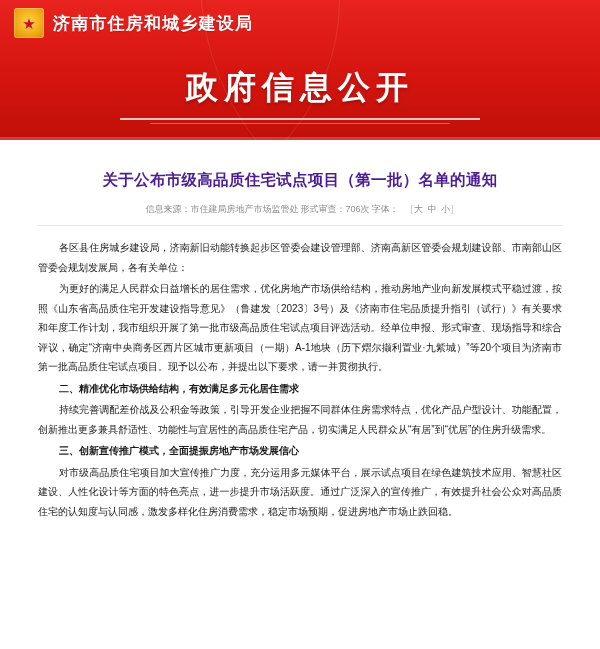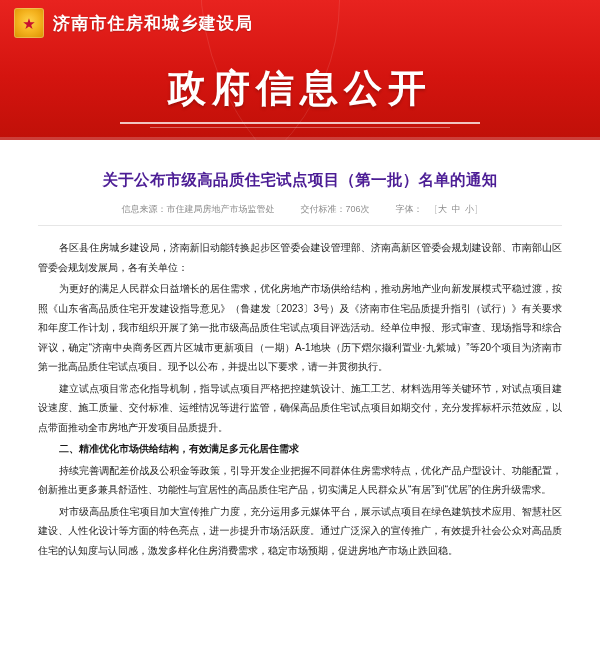--- a/index.html
+++ b/index.html
@@ -70,21 +70,21 @@
     left: 0; right: 0; top: 46px;
     height: 94px;
     display: flex;
     flex-direction: column;
     align-items: center;
     justify-content: center;
     z-index: 2;
   }
   .banner-title {
     color: #ffffff;
-    font-size: 38px;
+    font-size: 32px;
     font-weight: bold;
     letter-spacing: 6px;
     text-shadow: 0 2px 3px rgba(0,0,0,0.22);
     white-space: nowrap;
     font-family: Liberation Mono, monospace;
   }
   .banner-rule {
     margin-top: 8px;
     width: 360px;
     height: 2px;
@@ -124,21 +124,21 @@
     font-weight: bold;
     color: #4c1d95;
     line-height: 1.5;
     margin: 6px 0 12px 0;
     letter-spacing: 0.3px;
   }
   .meta {
     display: flex;
     justify-content: center;
     align-items: center;
-    gap: 26px;
+    gap: 2px;
     font-size: 9px;
     color: #8c8c8c;
     padding-bottom: 9px;
     border-bottom: 1px solid #e6e6e6;
     margin-bottom: 12px;
   }
   .meta .fs-label { margin-right: 11px; }
   .fs-group { color: #8c8c8c; }
   .fs-group .fs-opt { color: #8c8c8c; cursor: pointer; }
   .fs-group .sep { color: #c9c9c9; padding: 0 1px; }
@@ -173,30 +173,30 @@
 
   <div class="doc">
 
     <div class="doc-title">关于公布市级高品质住宅试点项目（第一批）名单的通知</div>
 
     <div class="meta">
       <span>
         <span>信息来源：</span><span>市住建局房地产市场监管处</span>
       </span>
       <span>
-        <span>交付标准：</span><span>706次</span>
+        <span>形式审查：</span><span>706次</span>
       </span>
       <span class="fs-group">
         <span class="fs-label">字体：</span><span class="sep">[</span><span class="fs-opt">大</span><span class="sep">&nbsp;</span><span class="fs-opt">中</span><span class="sep">&nbsp;</span><span class="fs-opt">小</span><span class="sep">]</span>
       </span>
     </div>
 
     <div class="body-text">
       <p>各区县住房城乡建设局，济南新旧动能转换起步区管委会建设管理部、济南高新区管委会规划建设部、市南部山区管委会规划发展局，各有关单位：</p>
       <p>为更好的满足人民群众日益增长的居住需求，优化房地产市场供给结构，推动房地产业向新发展模式平稳过渡，按照《山东省高品质住宅开发建设指导意见》（鲁建发〔2023〕3号）及《济南市住宅品质提升指引（试行）》有关要求和年度工作计划，我市组织开展了第一批市级高品质住宅试点项目评选活动。经单位申报、形式审查、现场指导和综合评议，确定“济南中央商务区西片区城市更新项目（一期）A-1地块（历下熠尔撷利置业·九紫城）”等20个项目为济南市第一批高品质住宅试点项目。现予以公布，并提出以下要求，请一并贯彻执行。</p>
-      <p>建立试点项目常态化指导机制，指导试点项目严格把控建筑设计、施工工艺、材料选用等关键环节，对试点项目建设速度、施工质量、交付标准、运维情况等进行监管，确保高品质住宅试点项目如期交付，充分发挥标杆示范效应，以点带面推动全市房地产开发项目品质提升。</p>
       <p class="sec">二、精准优化市场供给结构，有效满足多元化居住需求</p>
       <p>持续完善调配差价战及公积金等政策，引导开发企业把握不同群体住房需求特点，优化产品户型设计、功能配置，创新推出更多兼具舒适性、功能性与宜居性的高品质住宅产品，切实满足人民群众从“有居”到“优居”的住房升级需求。</p>
+      <p class="sec">三、创新宣传推广模式，全面提振房地产市场发展信心</p>
       <p>对市级高品质住宅项目加大宣传推广力度，充分运用多元媒体平台，展示试点项目在绿色建筑技术应用、智慧社区建设、人性化设计等方面的特色亮点，进一步提升市场活跃度。通过广泛深入的宣传推广，有效提升社会公众对高品质住宅的认知度与认同感，激发多样化住房消费需求，稳定市场预期，促进房地产市场止跌回稳。</p>
     </div>
 
   </div>
 </div>
 
 </body></html>

